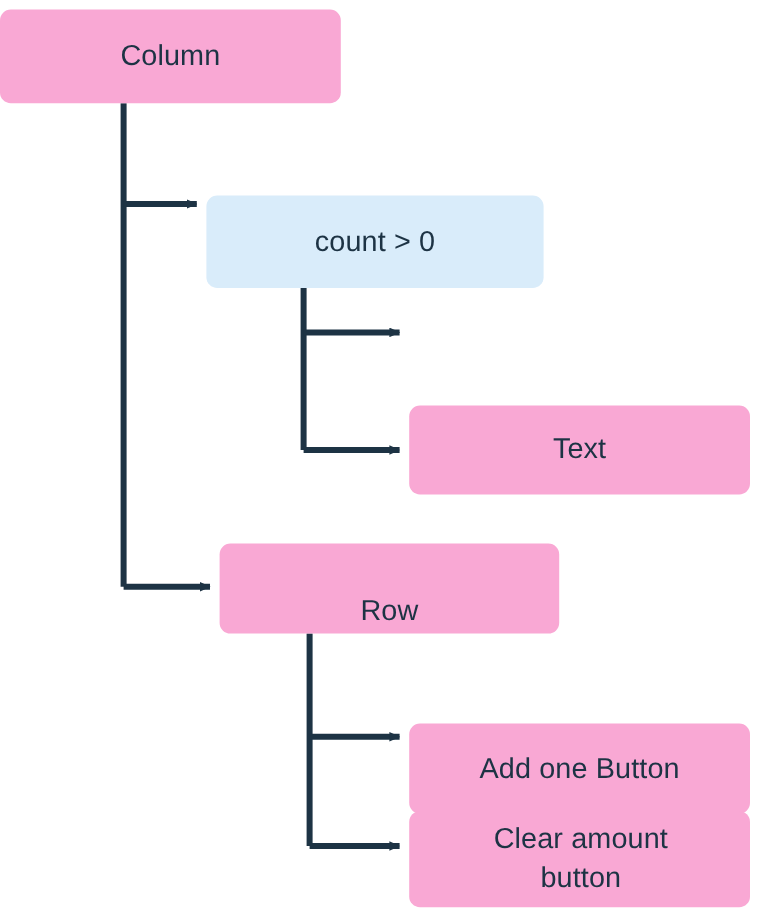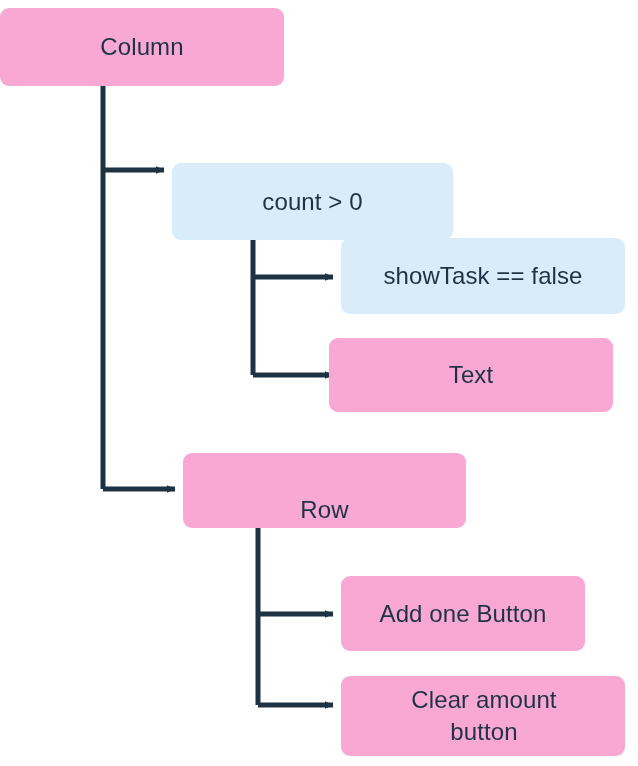--- a/index.html
+++ b/index.html
@@ -44,23 +44,23 @@
     letter-spacing: 0.1px;
     white-space: pre-line;
   }
   .fill-yellow { background: #f9a8d4; }
   .fill-blue   { background: #d9ecfa; }
 
   
   #node-column   { left: 0px;   top: 8px;   width: 284px; height: 78px; }
   #node-count    { left: 172px; top: 131px; width: 281px; height: 77px; margin-top: 32px; }
   #node-showtask { left: 341px; top: 238px; width: 284px; height: 76px; }
-  #node-text     { left: 329px; top: 338px; width: 284px; height: 74px; }
+  #node-text     { left: 341px; top: 338px; width: 284px; height: 74px; }
   #node-row      { left: 183px; top: 453px; width: 283px; height: 75px; align-items: flex-end; }
-  #node-addone   { left: 341px; top: 576px; width: 244px; height: 75px; }
+  #node-addone   { left: 341px; top: 603px; width: 284px; height: 75px; }
   #node-clear    { left: 341px; top: 676px; width: 284px; height: 80px; padding-left: 12px; }
 </style>
 </head>
 <body>
 
 <div id="diagram-canvas">
 
   <svg id="edge-layer" viewBox="0 0 638 766" width="638" height="766" xmlns="http://www.w3.org/2000/svg">
     <defs>
       <marker id="arrowhead" markerWidth="9" markerHeight="8" refX="8.5" refY="4" orient="auto" markerUnits="userSpaceOnUse">
@@ -82,23 +82,20 @@
   </svg>
 
   <div class="node fill-yellow" id="node-column">
     <span class="node-label">Column</span>
   </div>
 
   <div class="node fill-blue" id="node-count">
     <span class="node-label">count &gt; 0</span>
   </div>
 
-  <div class="node fill-blue" id="node-showtask">
-    <span class="node-label">showTask == false</span>
-  </div>
 
   <div class="node fill-yellow" id="node-text">
     <span class="node-label">Text</span>
   </div>
 
   <div class="node fill-yellow" id="node-row">
     <span class="node-label">Row</span>
   </div>
 
   <div class="node fill-yellow" id="node-addone">

